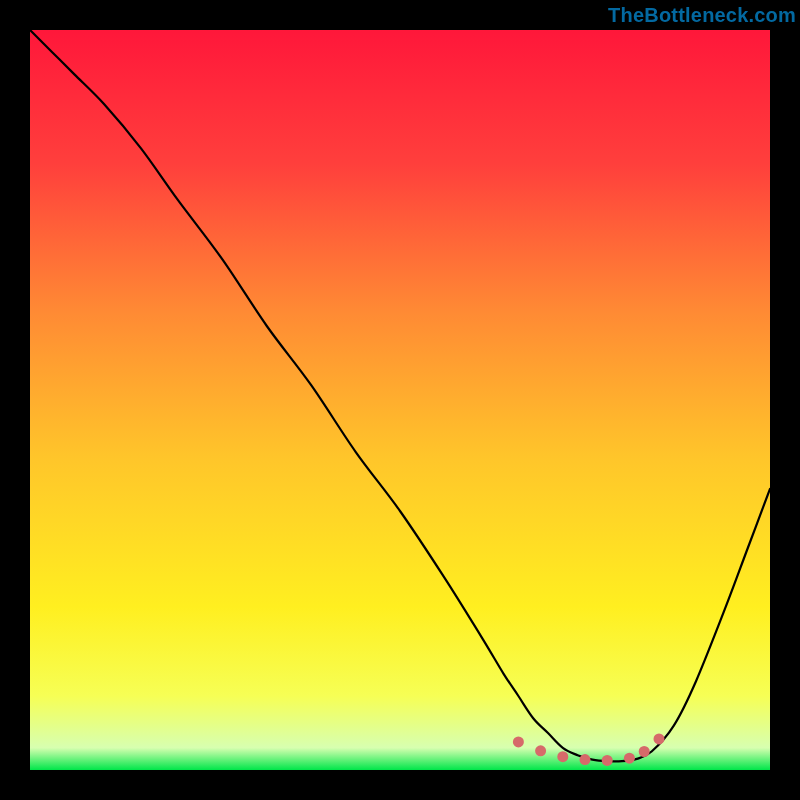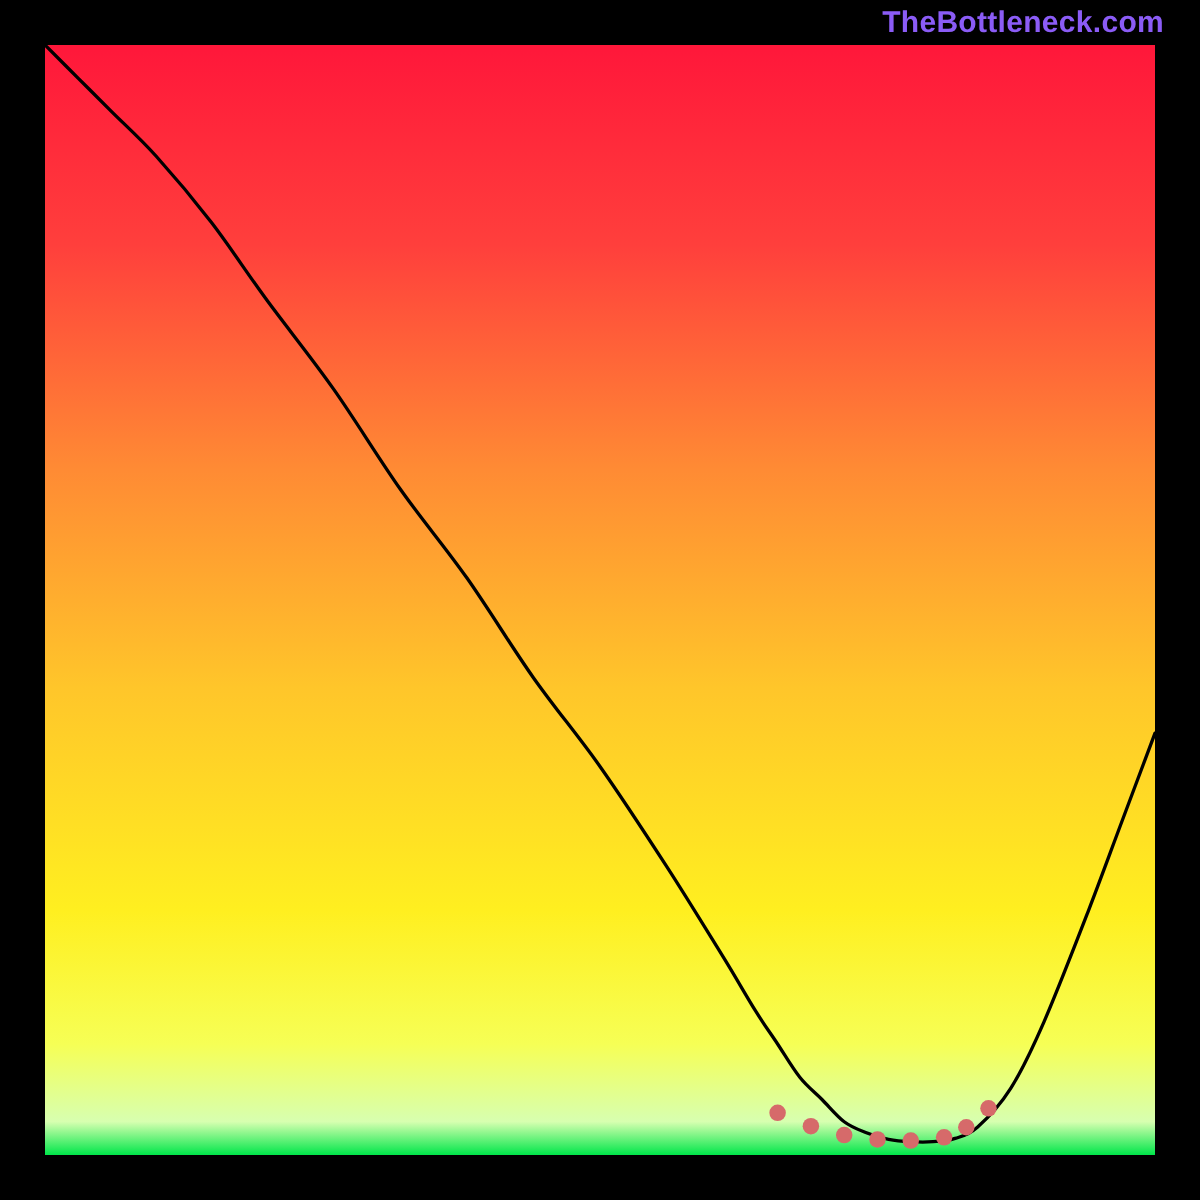--- a/index.html
+++ b/index.html
@@ -13,22 +13,22 @@
   }
   .frame {
     position: relative;
     width: 800px;
     height: 800px;
     background: #000000;
   }
   .watermark {
     position: absolute;
     top: 4px;
-    right: 24px;
-    color: #8b5cf6;
+    right: 4px;
+    color: #0369a1;
     font-size: 20px;
     font-weight: 600;
     letter-spacing: 0.2px;
     z-index: 10;
   }
   svg.plot {
     position: absolute;
     left: 30px;
     top: 30px;
     width: 740px;

